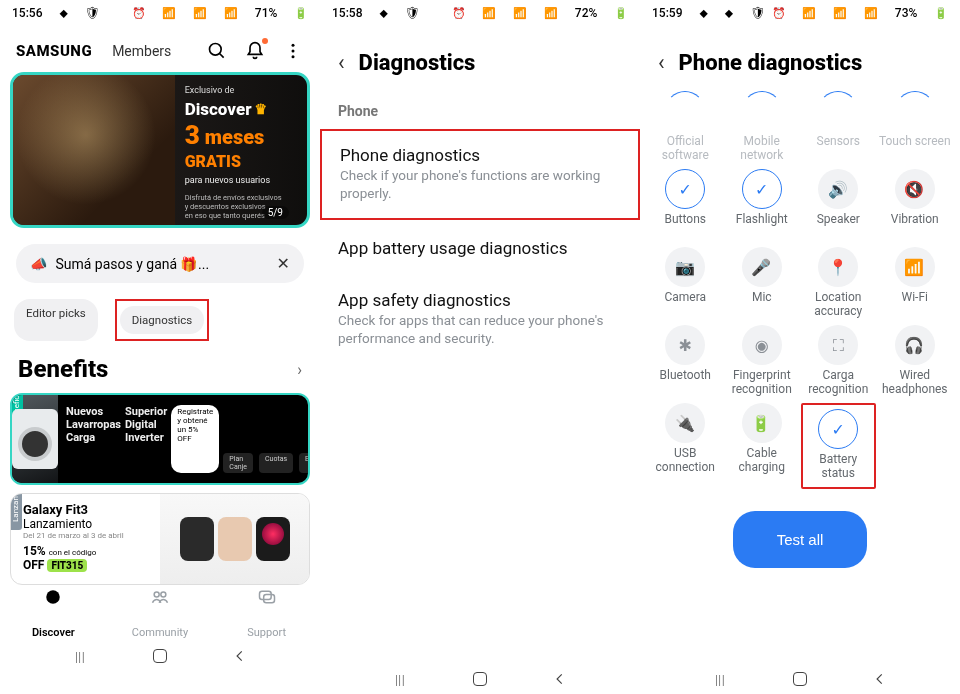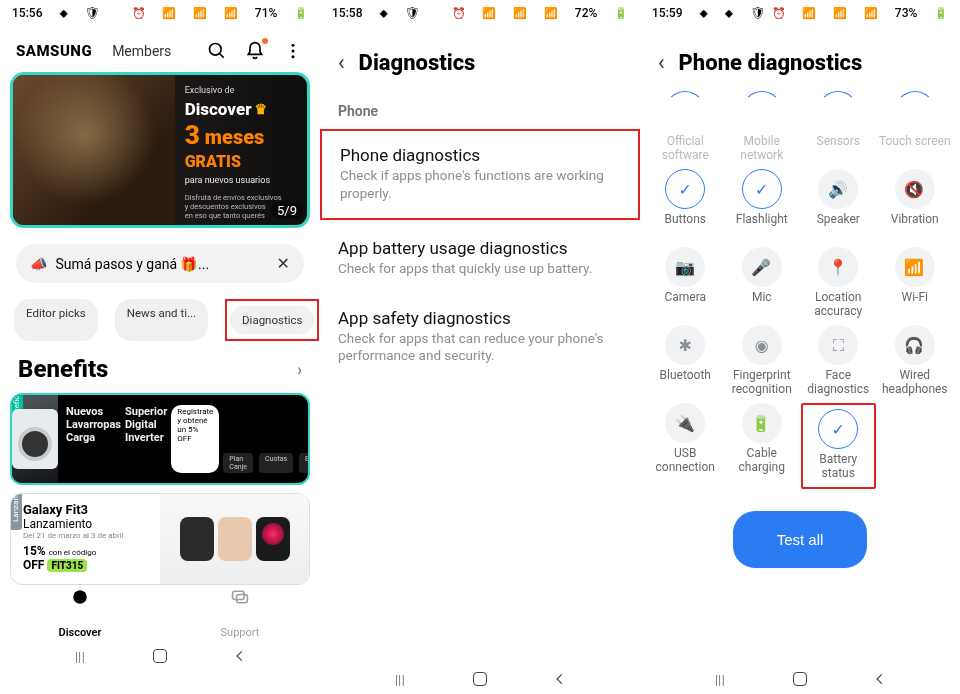--- a/index.html
+++ b/index.html
@@ -84,23 +84,23 @@
   }
   .exclusivo { font-size:9px; color:#ddd; }
   .rappi { font-weight:800; font-size:17px; color:#fff; display:flex; align-items:center; gap:3px;}
   .crown { color:#ffb400; font-size:14px;}
   .meses { color:#ff8000; font-weight:900; font-size:20px; line-height:0.95; }
   .meses .num { font-size:26px; }
   .gratis { font-size:16px; color:#ff8000; font-weight:900; }
   .sub { color:#eee; font-size:9px; }
   .fine { color:#bbb; font-size:7.5px; line-height:1.2; margin-top:4px;}
   .slide-count {
-    position:absolute; bottom:6px; right:4px;
+    position:absolute; bottom:6px; right:18px;
     background:rgba(0,0,0,0.4); color:#fff;
-    font-size:13px; padding:1px 6px; border-radius:8px;
+    font-size:10px; padding:1px 6px; border-radius:8px;
   }
   .benef-tag {
     position:absolute; left:-2px; top:40%;
     background:#00c1a2; color:#fff; font-size:8px;
     transform: rotate(-90deg); transform-origin:left top;
     padding:2px 8px; border-radius:3px;
   }
 
   .notice {
     margin:16px 16px 10px 16px;
@@ -274,21 +274,20 @@
   </div>
 
   <div class="notice">
     <span>📣</span>
     <span class="txt">Sumá pasos y ganá 🎁...</span>
     <span class="close">✕</span>
   </div>
 
   <div class="chips">
     <div class="chip">Editor picks</div>
-    <div class="chip">News and ti...</div>
     <div class="chip-diag-wrap">
       <div class="chip">Diagnostics</div>
     </div>
   </div>
 
   <div class="benefits-h">
     <span class="title">Benefits</span>
     <span class="arr">›</span>
   </div>
 
@@ -332,20 +331,31 @@
       <div class="tab-ico">
           <svg viewBox="0 0 24 24" width="18" height="18" fill="currentColor">
             <circle cx="12" cy="12" r="9"></circle>
           </svg>
         </div>
       <span>Discover</span>
     </div>
     <div class="tab">
       <div class="tab-ico">
           <svg viewBox="0 0 24 24" width="20" height="20" fill="none" stroke="currentColor" stroke-width="1.8">
+            <circle cx="8" cy="9" r="3"></circle>
+            <circle cx="16" cy="9" r="3"></circle>
+            <path d="M3 19c1-3 4-4 5-4s4 1 5 4"></path>
+            <path d="M11 19c1-3 4-4 5-4s4 1 5 4"></path>
+          </svg>
+        </div>
+      <span>Community</span>
+    </div>
+    <div class="tab">
+      <div class="tab-ico">
+          <svg viewBox="0 0 24 24" width="20" height="20" fill="none" stroke="currentColor" stroke-width="1.8">
             <rect x="3" y="5" width="14" height="10" rx="3"></rect>
             <rect x="8" y="9" width="13" height="10" rx="3"></rect>
           </svg>
         </div>
       <span>Support</span>
     </div>
   </div>
 
   <div class="nav-bar">
     <div class="nav-btn nav-recent">|||</div>
@@ -379,25 +389,24 @@
 
   <div class="s2-header">
     <span class="back-chev">‹</span>
     <span class="s2-title">Diagnostics</span>
   </div>
 
   <div class="s2-section-label">Phone</div>
 
   <div class="s2-item hl">
     <div class="hd">Phone diagnostics</div>
-    <div class="ds">Check if apps phone's functions are working properly.</div>
+    <div class="ds">Check if your phone's functions are working properly.</div>
   </div>
   <div class="s2-item">
     <div class="hd">App battery usage diagnostics</div>
-    <div class="ds">Check for apps that quickly use up battery.</div>
   </div>
   <div class="s2-item">
     <div class="hd">App safety diagnostics</div>
     <div class="ds">Check for apps that can reduce your phone's performance and security.</div>
   </div>
 
   <div style="flex:1"></div>
   <div class="nav-bar">
     <div class="nav-btn nav-recent">|||</div>
     <div class="nav-btn">
@@ -486,21 +495,21 @@
       <div class="diag">
         <div class="circ plain">✱</div>
         <div class="dlabel">Bluetooth</div>
       </div>
       <div class="diag">
         <div class="circ plain">◉</div>
         <div class="dlabel">Fingerprint recognition</div>
       </div>
       <div class="diag">
         <div class="circ plain">⛶</div>
-        <div class="dlabel">Face diagnostics</div>
+        <div class="dlabel">Carga recognition</div>
       </div>
       <div class="diag">
         <div class="circ plain">🎧</div>
         <div class="dlabel">Wired headphones</div>
       </div>
       <div class="diag">
         <div class="circ plain">🔌</div>
         <div class="dlabel">USB connection</div>
       </div>
       <div class="diag">

